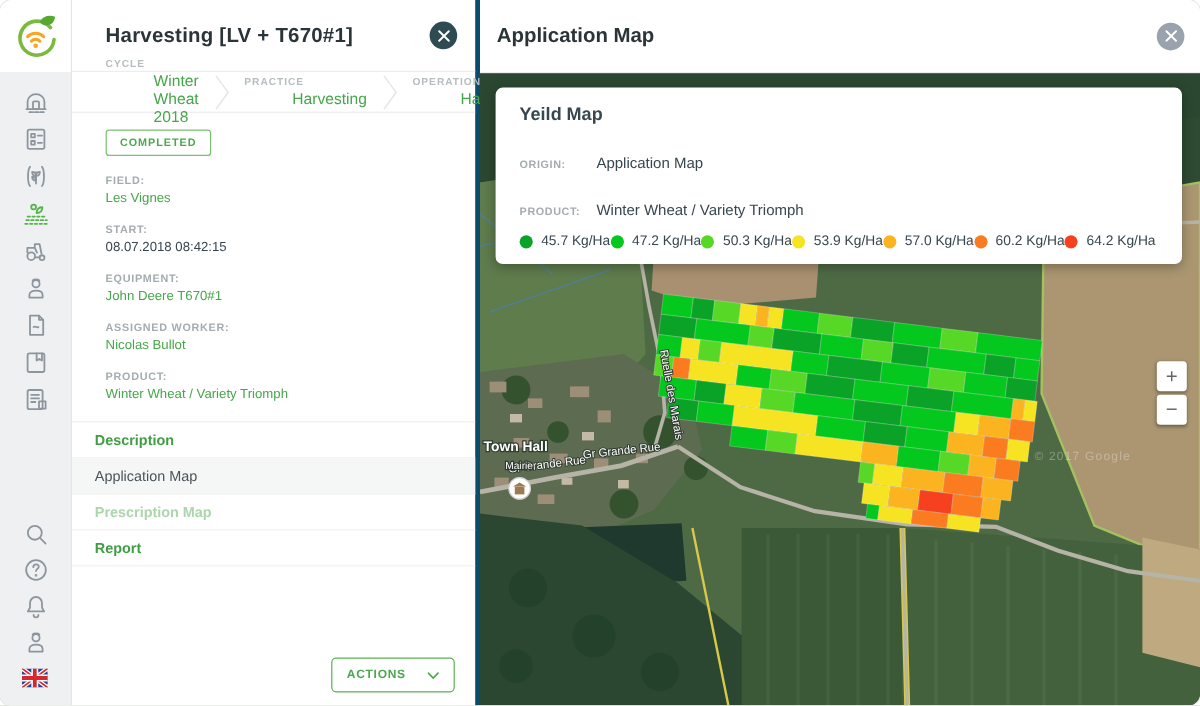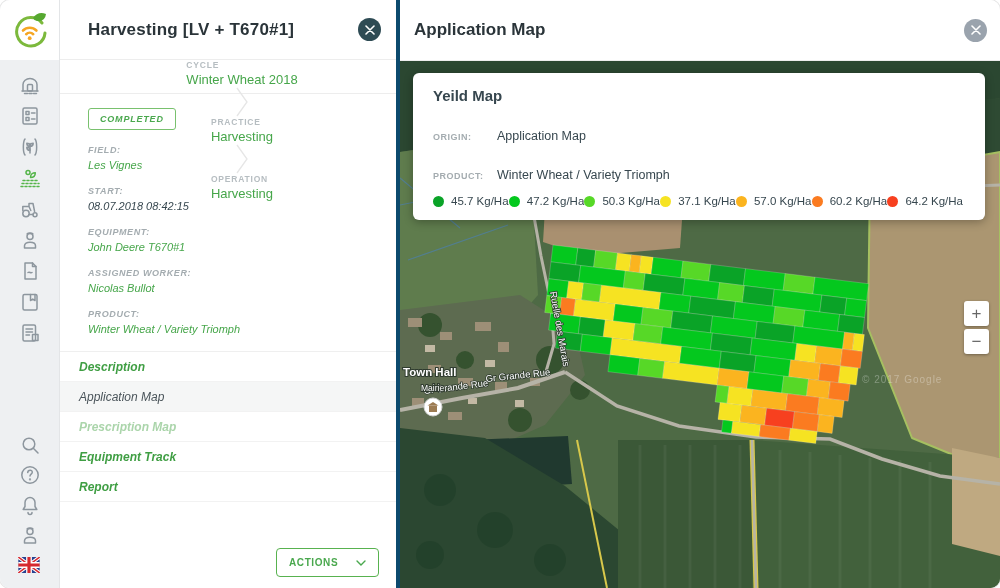--- a/index.html
+++ b/index.html
@@ -16,25 +16,25 @@
   .side-btn.active{color:#55b54a;}
   .lineic{fill:none;stroke:currentColor;stroke-width:1.5;stroke-linecap:round;stroke-linejoin:round;}
 
   
   .task-panel{position:absolute;left:60px;top:0;width:340px;height:100%;background:#fff;border-right:4px solid #0c4a6e;box-sizing:border-box;}
   .t-header{height:60px;border-bottom:1px solid #ededed;display:flex;align-items:center;padding:0 15px 0 28px;box-sizing:border-box;}
   .t-title{flex:1;font-size:17px;font-weight:bold;color:#2a3439;letter-spacing:.2px;}
   .close-btn{width:23px;height:23px;border-radius:50%;display:flex;align-items:center;justify-content:center;cursor:pointer;flex:none;}
   .close-dark{background:#2e4b54;}
   .close-gray{background:#9aa3ad;}
-  .breadcrumb{height:33px;border-bottom:1px solid #ededed;display:flex;align-items:center;padding-left:28px;flex-direction:column;}
+  .breadcrumb{height:33px;border-bottom:1px solid #ededed;display:flex;align-items:center;padding-left:28px;}
   .crumb .c-label{font-size:8.5px;color:#b6bdc1;letter-spacing:.8px;margin-bottom:2px;font-weight:bold;}
-  .crumb .c-value{font-size:13px;color:#46a64a;}
+  .crumb .c-value{font-size:13px;color:#46a64a;margin-left:40px;}
   .crumb-sep{width:14px;height:30px;margin:0 12px;flex:none;}
-  .panel-body{padding:0 28px;position:relative;font-style:italic;}
+  .panel-body{padding:0 28px;position:relative;}
   .badge{display:inline-block;margin-top:14px;padding:5px 11px;border:1px solid #79c16e;border-radius:3px;
          color:#4aa84e;font-size:9px;font-weight:bold;letter-spacing:.8px;}
   .dlabel{margin-top:15px;font-size:9px;color:#a4acb0;letter-spacing:.6px;font-weight:bold;}
   .dvalue{margin-top:4px;font-size:11px;}
   .green{color:#46a64a;} .darktx{color:#37474f;}
   .detail-cols{display:flex;}
   .detail-cols .col{min-width:102px;padding-right:14px;}
   .sections{margin:16px -28px 0;border-top:1px solid #efefef;}
   .section-row{height:29px;display:flex;align-items:center;padding:0 19px;font-size:12px;border-bottom:1px solid #f2f2f2;cursor:pointer;}
   .section-row.link{color:#3f9e43;font-weight:bold;}
@@ -240,21 +240,20 @@
           <div class="dvalue green">John Deere T670#1</div>
           <div class="dlabel">ASSIGNED WORKER:</div>
           <div class="dvalue green">Nicolas Bullot</div>
           <div class="dlabel">PRODUCT:</div>
           <div class="dvalue green">Winter Wheat / Variety Triomph</div>
         </div>
       <div class="sections" id="sections">
           <div class="section-row link">Description</div>
           <div class="section-row active">Application Map</div>
           <div class="section-row muted">Prescription Map</div>
-          <div class="section-row link">Equipment Track</div>
           <div class="section-row link">Report</div>
         </div>
     </div>
 
     <button class="actions-btn">
       <span>ACTIONS</span>
       <svg width="10" height="6" viewBox="0 0 10 6">
         <polyline points="1,1 5,5 9,1" fill="none" stroke="#4aa84e" stroke-width="1.4" stroke-linecap="round"></polyline>
       </svg>
     </button>
@@ -452,21 +451,21 @@
             <div class="leg-item">
               <span class="leg-dot" style="background: rgb(4, 200, 30);"></span>
               <span>47.2 Kg/Ha</span>
             </div>
             <div class="leg-item">
               <span class="leg-dot" style="background: rgb(87, 216, 39);"></span>
               <span>50.3 Kg/Ha</span>
             </div>
             <div class="leg-item">
               <span class="leg-dot" style="background: rgb(246, 227, 34);"></span>
-              <span>37.1 Kg/Ha</span>
+              <span>53.9 Kg/Ha</span>
             </div>
             <div class="leg-item">
               <span class="leg-dot" style="background: rgb(251, 180, 31);"></span>
               <span>57.0 Kg/Ha</span>
             </div>
             <div class="leg-item">
               <span class="leg-dot" style="background: rgb(251, 123, 32);"></span>
               <span>60.2 Kg/Ha</span>
             </div>
             <div class="leg-item">

